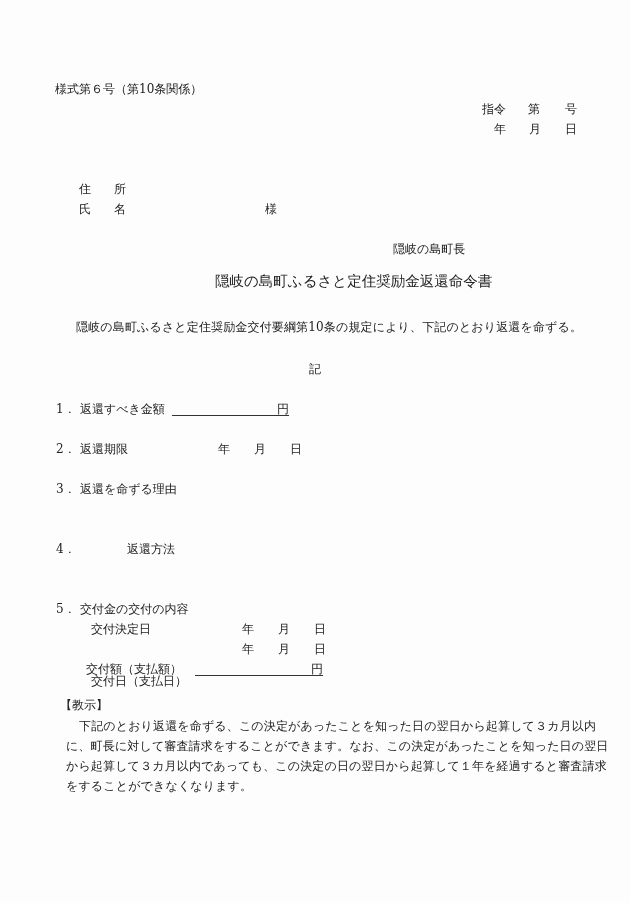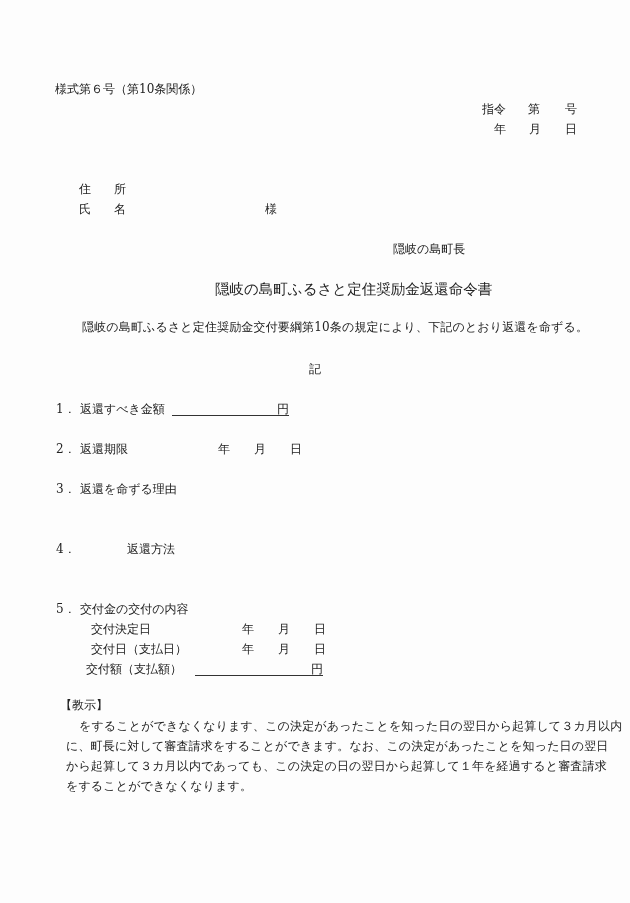--- a/index.html
+++ b/index.html
@@ -40,23 +40,23 @@
   <div class="abs" style="left:565px; top:122px;">日</div>
 
   <div class="abs" style="left:79px; top:182px;">住</div>
   <div class="abs" style="left:114px; top:182px;">所</div>
   <div class="abs" style="left:79px; top:202px;">氏</div>
   <div class="abs" style="left:114px; top:202px;">名</div>
   <div class="abs" style="left:265px; top:202px;">様</div>
 
   <div class="abs" style="left:393px; top:242px;text-align:center;">隠岐の島町長</div>
 
-  <div class="abs title" style="left:187px; top:280px;padding-left:28px;">隠岐の島町ふるさと定住奨励金返還命令書</div>
+  <div class="abs title" style="left:187px; top:272px;padding-left:28px;">隠岐の島町ふるさと定住奨励金返還命令書</div>
 
-  <div class="abs body-line" style="left:82px; top:320px;">隠岐の島町ふるさと定住奨励金交付要綱第10条の規定により、下記のとおり返還を命ずる。</div>
+  <div class="abs body-line" style="left:76px; top:320px;">隠岐の島町ふるさと定住奨励金交付要綱第10条の規定により、下記のとおり返還を命ずる。</div>
 
   <div class="abs" style="left:309px; top:362px;">記</div>
 
   <div class="abs" style="left:56px; top:402px;">1．</div>
   <div class="abs" style="left:80px; top:402px;">返還すべき金額</div>
   <div class="uline" style="left:172px; top:415px; width:117px;"></div>
   <div class="abs" style="left:277px; top:402px;">円</div>
 
   <div class="abs" style="left:56px; top:442px;">2．</div>
   <div class="abs" style="left:80px; top:442px;text-align:center;">返還期限</div>
@@ -71,28 +71,28 @@
   <div class="abs" style="left:80px; top:542px;margin-left:47px;">返還方法</div>
 
   <div class="abs" style="left:56px; top:602px;">5．</div>
   <div class="abs" style="left:80px; top:602px;">交付金の交付の内容</div>
 
   <div class="abs" style="left:91px; top:622px;">交付決定日</div>
   <div class="abs" style="left:242px; top:622px;">年</div>
   <div class="abs" style="left:278px; top:622px;">月</div>
   <div class="abs" style="left:314px; top:622px;">日</div>
 
-  <div class="abs" style="left:91px; top:642px;">交付日（支払日）</div>
+  <div class="abs" style="left:91px; top:674px;">交付日（支払日）</div>
   <div class="abs" style="left:242px; top:642px;">年</div>
   <div class="abs" style="left:278px; top:642px;">月</div>
   <div class="abs" style="left:314px; top:642px;">日</div>
 
   <div class="abs" style="left:86px; top:662px;">交付額（支払額）</div>
   <div class="uline" style="left:195px; top:675px; width:128px;"></div>
   <div class="abs" style="left:311px; top:662px;">円</div>
 
   <div class="abs" style="left:60px; top:699px;font-family:Liberation Mono, monospace;">【教示】</div>
-  <div class="abs body-line" style="left:79px; top:719px;">をすることができなくなります、この決定があったことを知った日の翌日から起算して３カ月以内</div>
+  <div class="abs body-line" style="left:79px; top:719px;">下記のとおり返還を命ずる、この決定があったことを知った日の翌日から起算して３カ月以内</div>
   <div class="abs body-line" style="left:66px; top:739px;">に、町長に対して審査請求をすることができます。なお、この決定があったことを知った日の翌日</div>
   <div class="abs body-line" style="left:66px; top:759px;">から起算して３カ月以内であっても、この決定の日の翌日から起算して１年を経過すると審査請求</div>
   <div class="abs body-line" style="left:66px; top:779px;">をすることができなくなります。</div>
 
 </div>
 
 </body></html>

